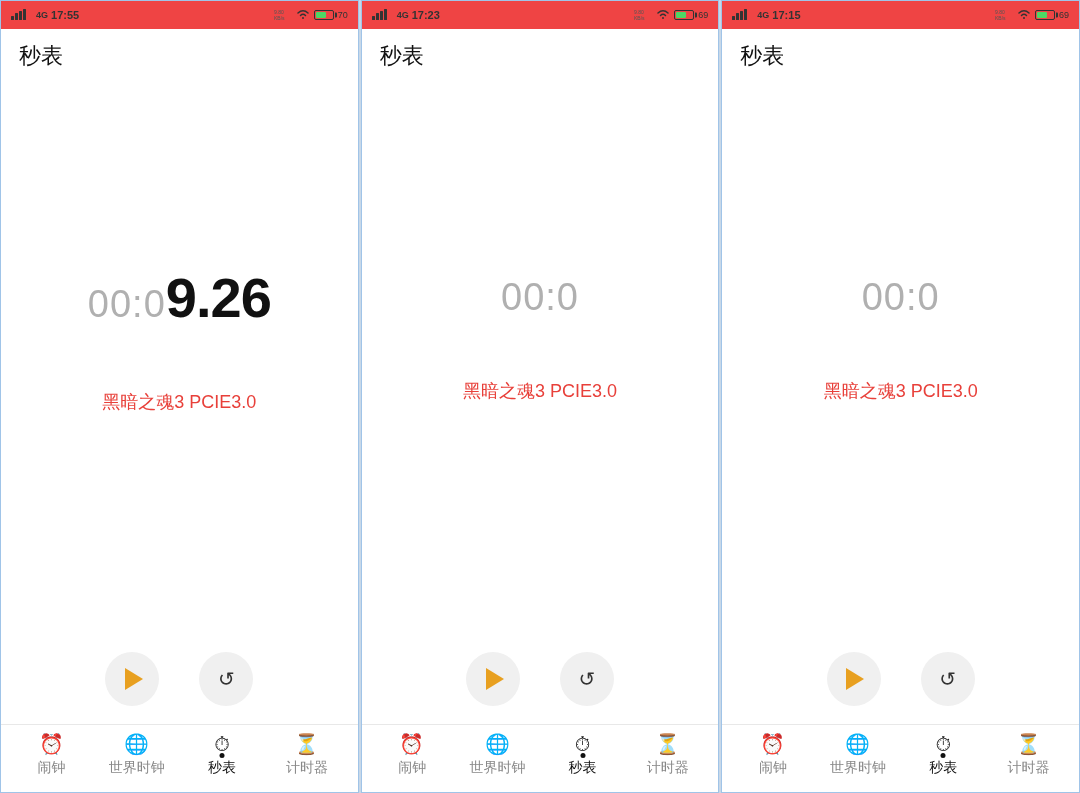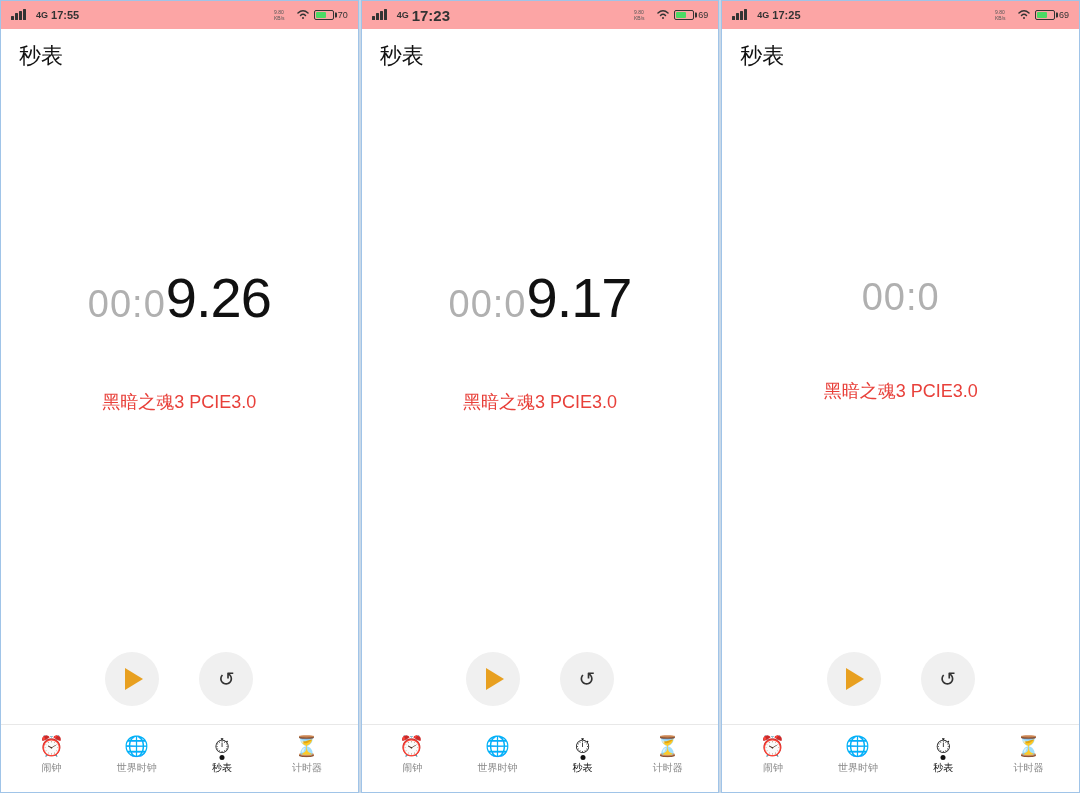--- a/index.html
+++ b/index.html
@@ -19,21 +19,21 @@
       border: 1.5px solid #a0c4e8;
       display: flex;
       flex-direction: column;
       position: relative;
       overflow: hidden;
     }
 
     
     .status-bar {
       height: 28px;
-      background: #fca5a5;
+      background: #ef4444;
       display: flex;
       align-items: center;
       justify-content: space-between;
       padding: 0 10px;
       font-size: 10px;
       color: #333;
     }
     .status-left {
       display: flex;
       align-items: center;
@@ -102,21 +102,21 @@
       font-size: 38px;
       color: #b0b0b0;
       font-weight: 300;
       letter-spacing: 1px;
       text-align: right;
     }
 
     .timer-main {
       font-size: 56px;
       color: #111;
-      font-weight: 400;
+      font-weight: 700;
       letter-spacing: -1px;
     }
 
     
     .product-label {
       margin-top: 60px;
       font-size: 18px;
       color: #e8403a;
       font-weight: 500;
       text-align: left;
@@ -177,21 +177,21 @@
     .nav-icon {
       font-size: 20px;
       color: #888;
     }
 
     .nav-icon.active {
       color: #111;
     }
 
     .nav-label {
-      font-size: 10px;
+      font-size: 14px;
       color: #888;
     }
 
     .nav-label.active {
       color: #111;
       font-weight: 500;
     }
 
     
     .sw-icon {
@@ -295,21 +295,21 @@
       <div class="status-left">
         <span style="font-size:9px;">
           <svg width="22" height="12" viewBox="0 0 22 12">
             <rect x="0" y="8" width="3" height="4" fill="#333" rx="0.5"></rect>
             <rect x="4" y="5" width="3" height="7" fill="#333" rx="0.5"></rect>
             <rect x="8" y="3" width="3" height="9" fill="#333" rx="0.5"></rect>
             <rect x="12" y="1" width="3" height="11" fill="#333" rx="0.5"></rect>
           </svg>
         </span>
         <span style="font-size:9px;font-weight:700;">4G</span>
-        <span style="font-size:15px;font-weight:600;">17:23</span>
+        <span style="font-size:11px;font-weight:600;">17:23</span>
       </div>
       <div class="status-right">
         <span style="font-size:8px;">
           <svg width="18" height="12" viewBox="0 0 18 12">
             <text x="0" y="6" font-size="5" fill="#555">9.80</text>
             <text x="0" y="12" font-size="5" fill="#555">KB/s</text>
           </svg>
         </span>
         <span>
           <svg width="14" height="12" viewBox="0 0 14 12">
@@ -321,21 +321,20 @@
         <div class="battery-box">
           <div class="battery-fill" style="width:10px;"></div>
         </div>
         <span style="font-size:9px;">69</span>
       </div>
     </div>
   <div class="app-title">秒表</div>
       <div class="timer-section">
         <div class="timer-display">
           <span class="timer-prefix">00:0</span>
-          <span class="timer-main">9.17</span>
         </div>
         <div class="product-label">黑暗之魂3 PCIE3.0</div>
       </div>
       <div class="controls">
     <div class="ctrl-btn">
       <div class="play-icon"></div>
     </div>
     <div class="ctrl-btn">
       <span class="reset-icon">↺</span>
     </div>
@@ -365,21 +364,21 @@
       <div class="status-left">
         <span style="font-size:9px;">
           <svg width="22" height="12" viewBox="0 0 22 12">
             <rect x="0" y="8" width="3" height="4" fill="#333" rx="0.5"></rect>
             <rect x="4" y="5" width="3" height="7" fill="#333" rx="0.5"></rect>
             <rect x="8" y="3" width="3" height="9" fill="#333" rx="0.5"></rect>
             <rect x="12" y="1" width="3" height="11" fill="#333" rx="0.5"></rect>
           </svg>
         </span>
         <span style="font-size:9px;font-weight:700;">4G</span>
-        <span style="font-size:11px;font-weight:600;">17:25</span>
+        <span style="font-size:11px;font-weight:600;">17:15</span>
       </div>
       <div class="status-right">
         <span style="font-size:8px;">
           <svg width="18" height="12" viewBox="0 0 18 12">
             <text x="0" y="6" font-size="5" fill="#555">9.80</text>
             <text x="0" y="12" font-size="5" fill="#555">KB/s</text>
           </svg>
         </span>
         <span>
           <svg width="14" height="12" viewBox="0 0 14 12">

